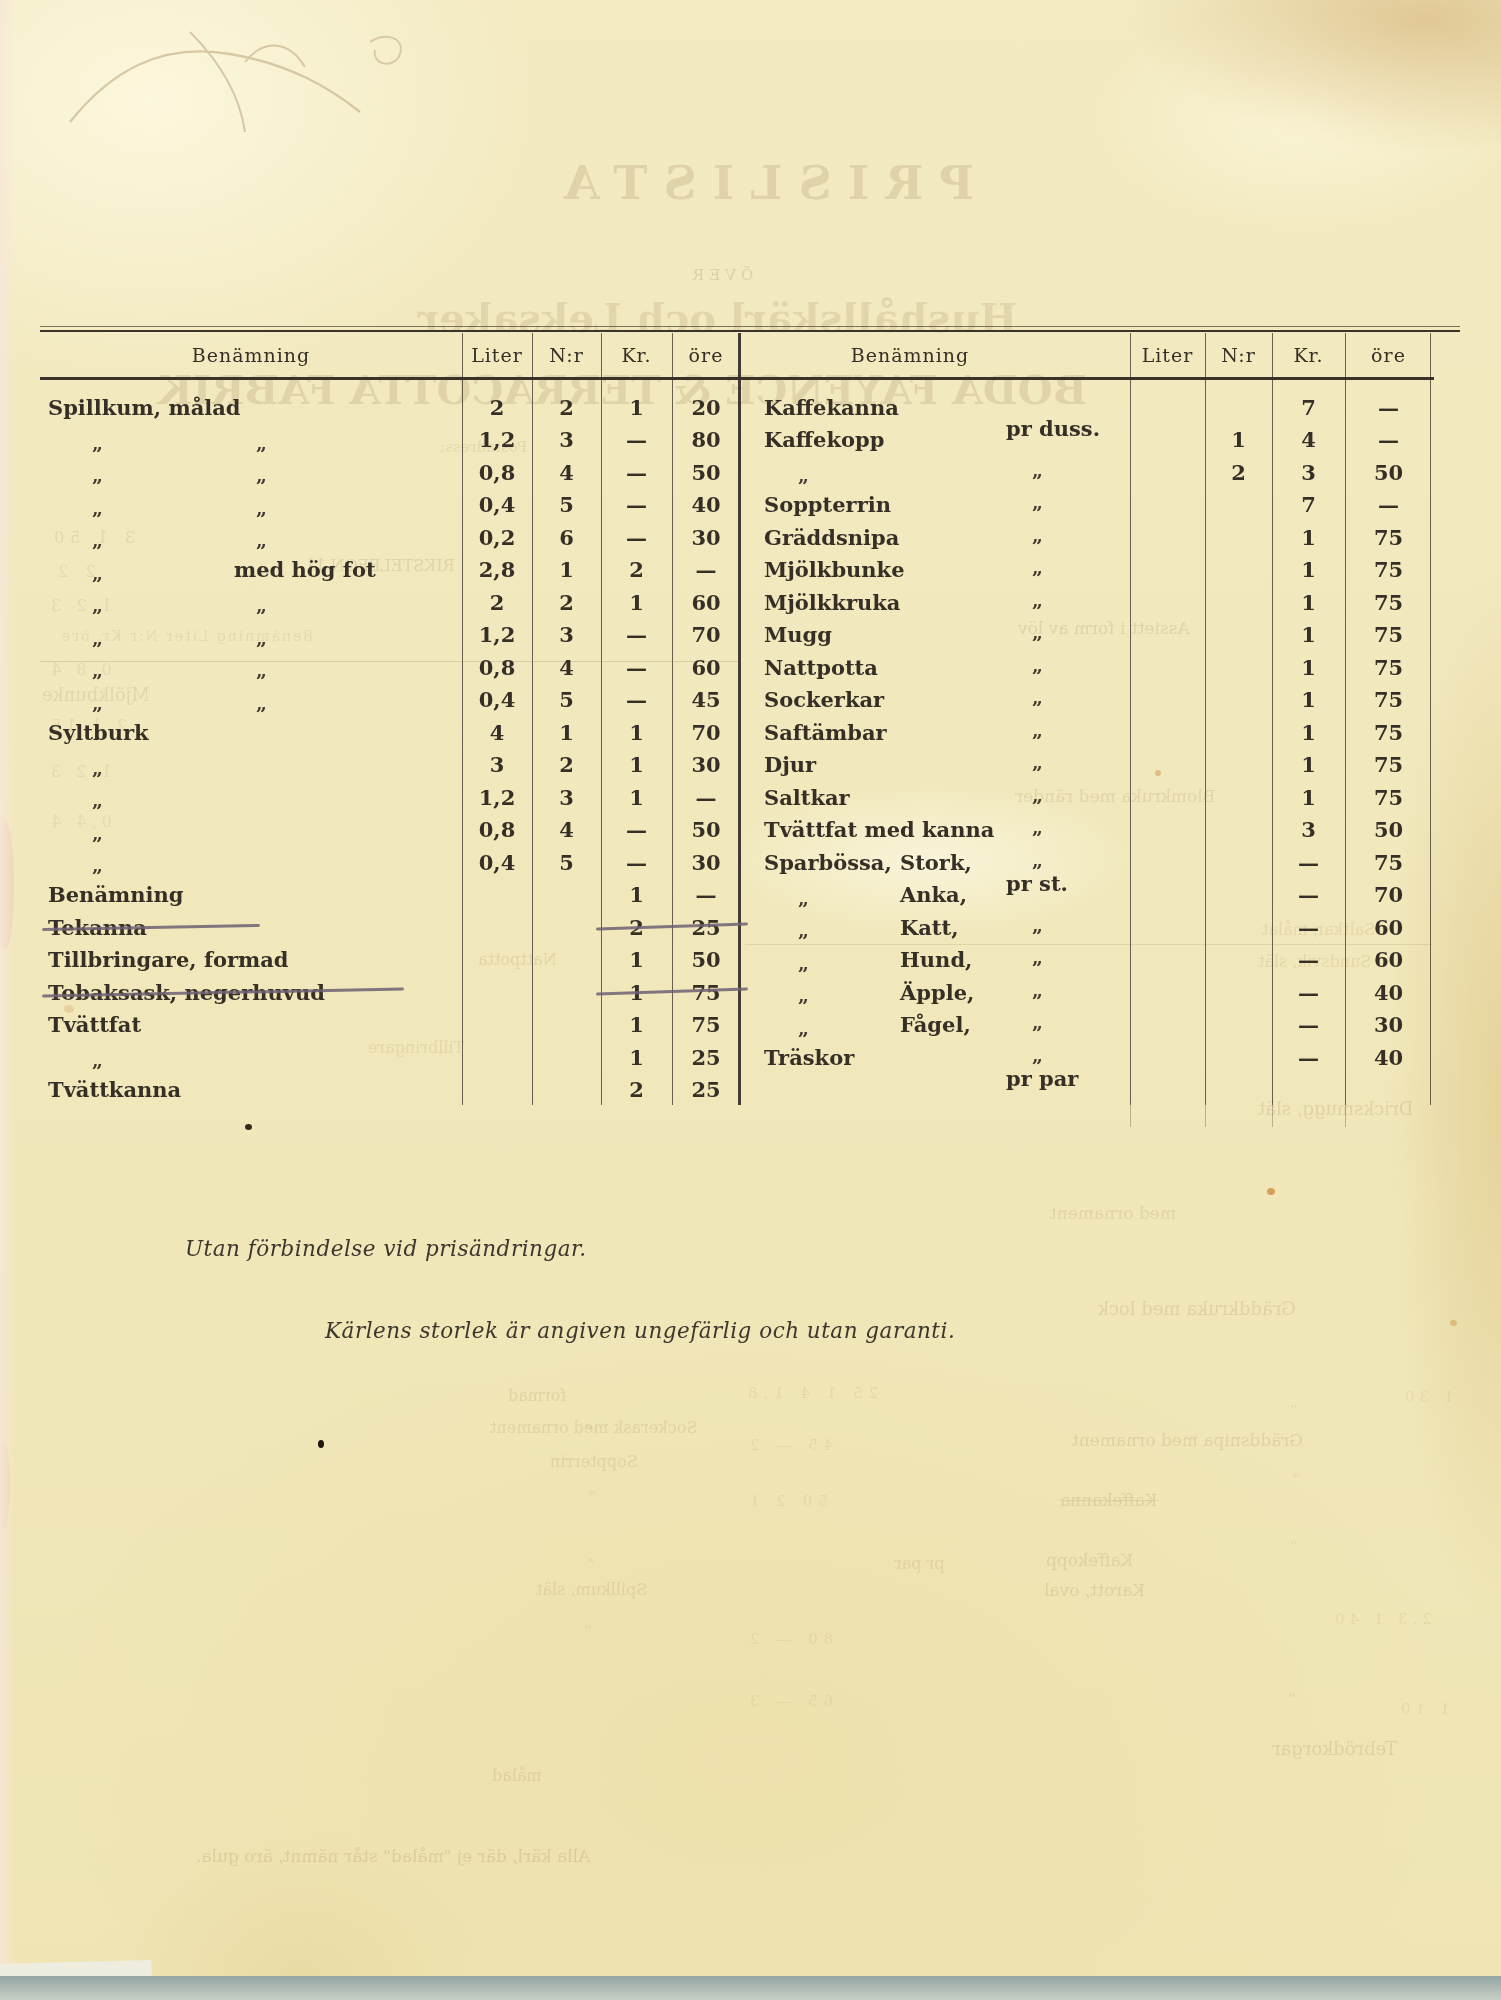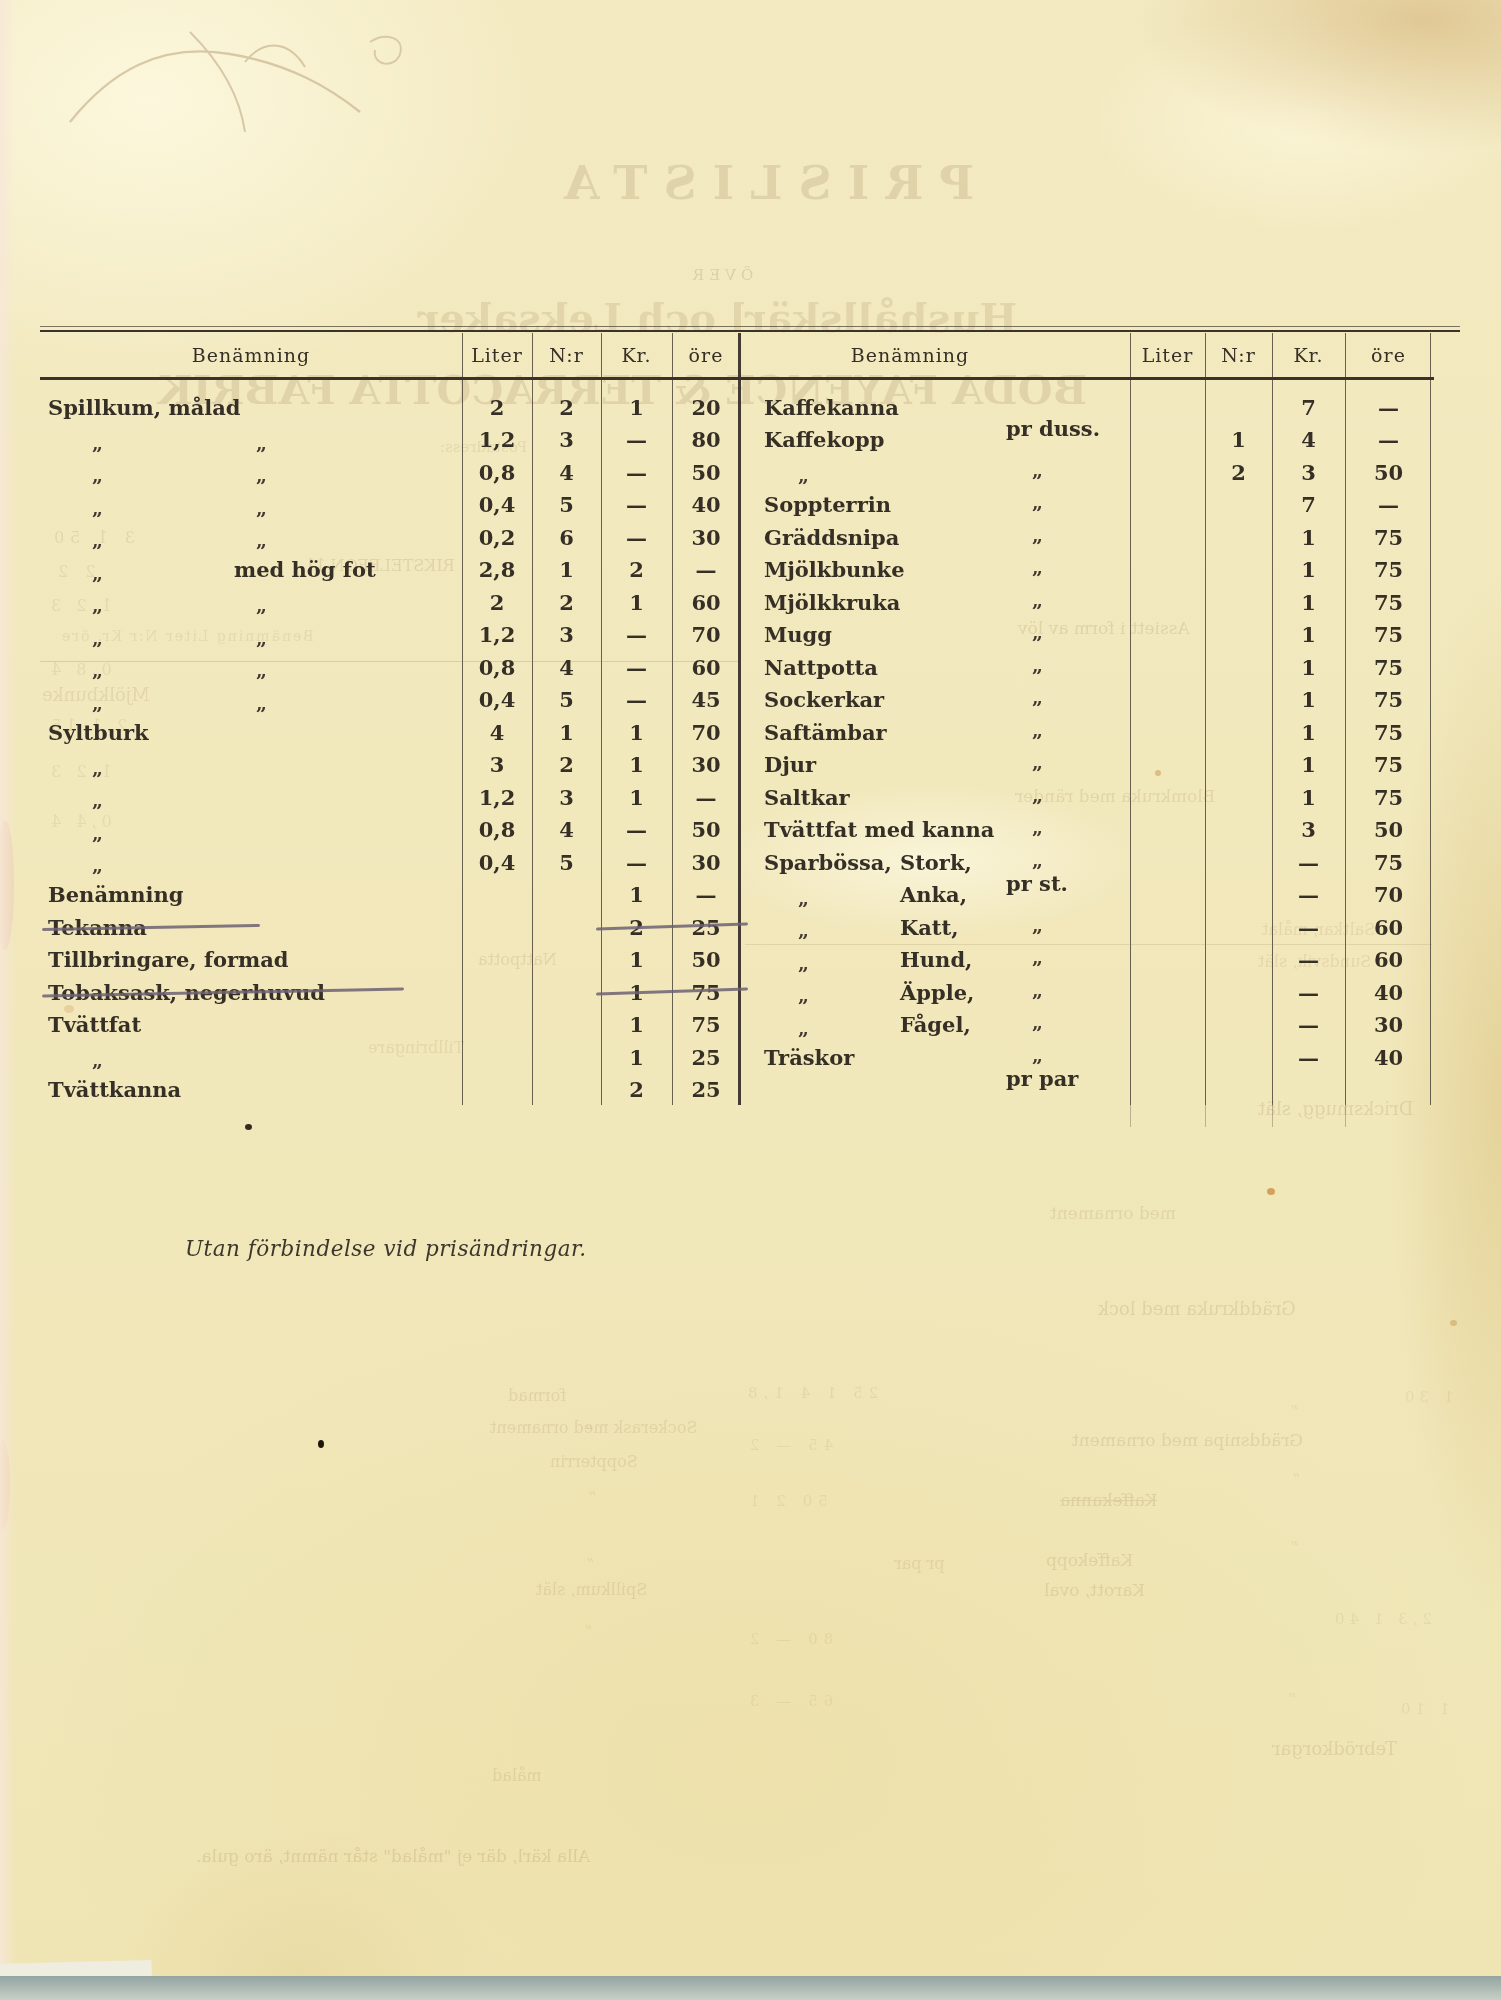--- a/index.html
+++ b/index.html
@@ -537,20 +537,21 @@
         <div class="cell rB"></div>
         <div class="cell rC">pr par</div>
         <div class="cell num r-liter"></div>
         <div class="cell num r-nr"></div>
         <div class="cell num r-kr">—</div>
         <div class="cell num r-ore">40</div>
       </div>
     </div>
 
   <div class="note" style="left:185px;top:1236px;">Utan förbindelse vid prisändringar.</div>
+  <div class="note" style="left:325px;top:1318px;">Kärlens storlek är angiven ungefärlig och utan garanti.</div>
 
   <div class="dot" style="left:245px;top:1124px;width:7px;height:6px;background:#241b10;opacity:.92;"></div>
   <div class="dot" style="left:318px;top:1440px;width:6px;height:8px;background:#1e150b;"></div>
   <div class="dot" style="left:1267px;top:1188px;width:8px;height:7px;background:#c98a3e;opacity:.75;"></div>
   <div class="dot" style="left:1155px;top:770px;width:6px;height:6px;background:#cd9754;opacity:.55;"></div>
   <div class="dot" style="left:1450px;top:1320px;width:7px;height:6px;background:#cd9754;opacity:.5;"></div>
   <div class="dot" style="left:64px;top:1005px;width:10px;height:8px;background:#e0b27a;opacity:.45;"></div>
   <div class="smudge" style="left:-4px;top:820px;width:18px;height:130px;background:rgba(232,180,170,.35);"></div>
   <div class="smudge" style="left:-4px;top:1440px;width:14px;height:90px;background:rgba(232,180,170,.3);"></div>
   <div class="edge-left"></div>

